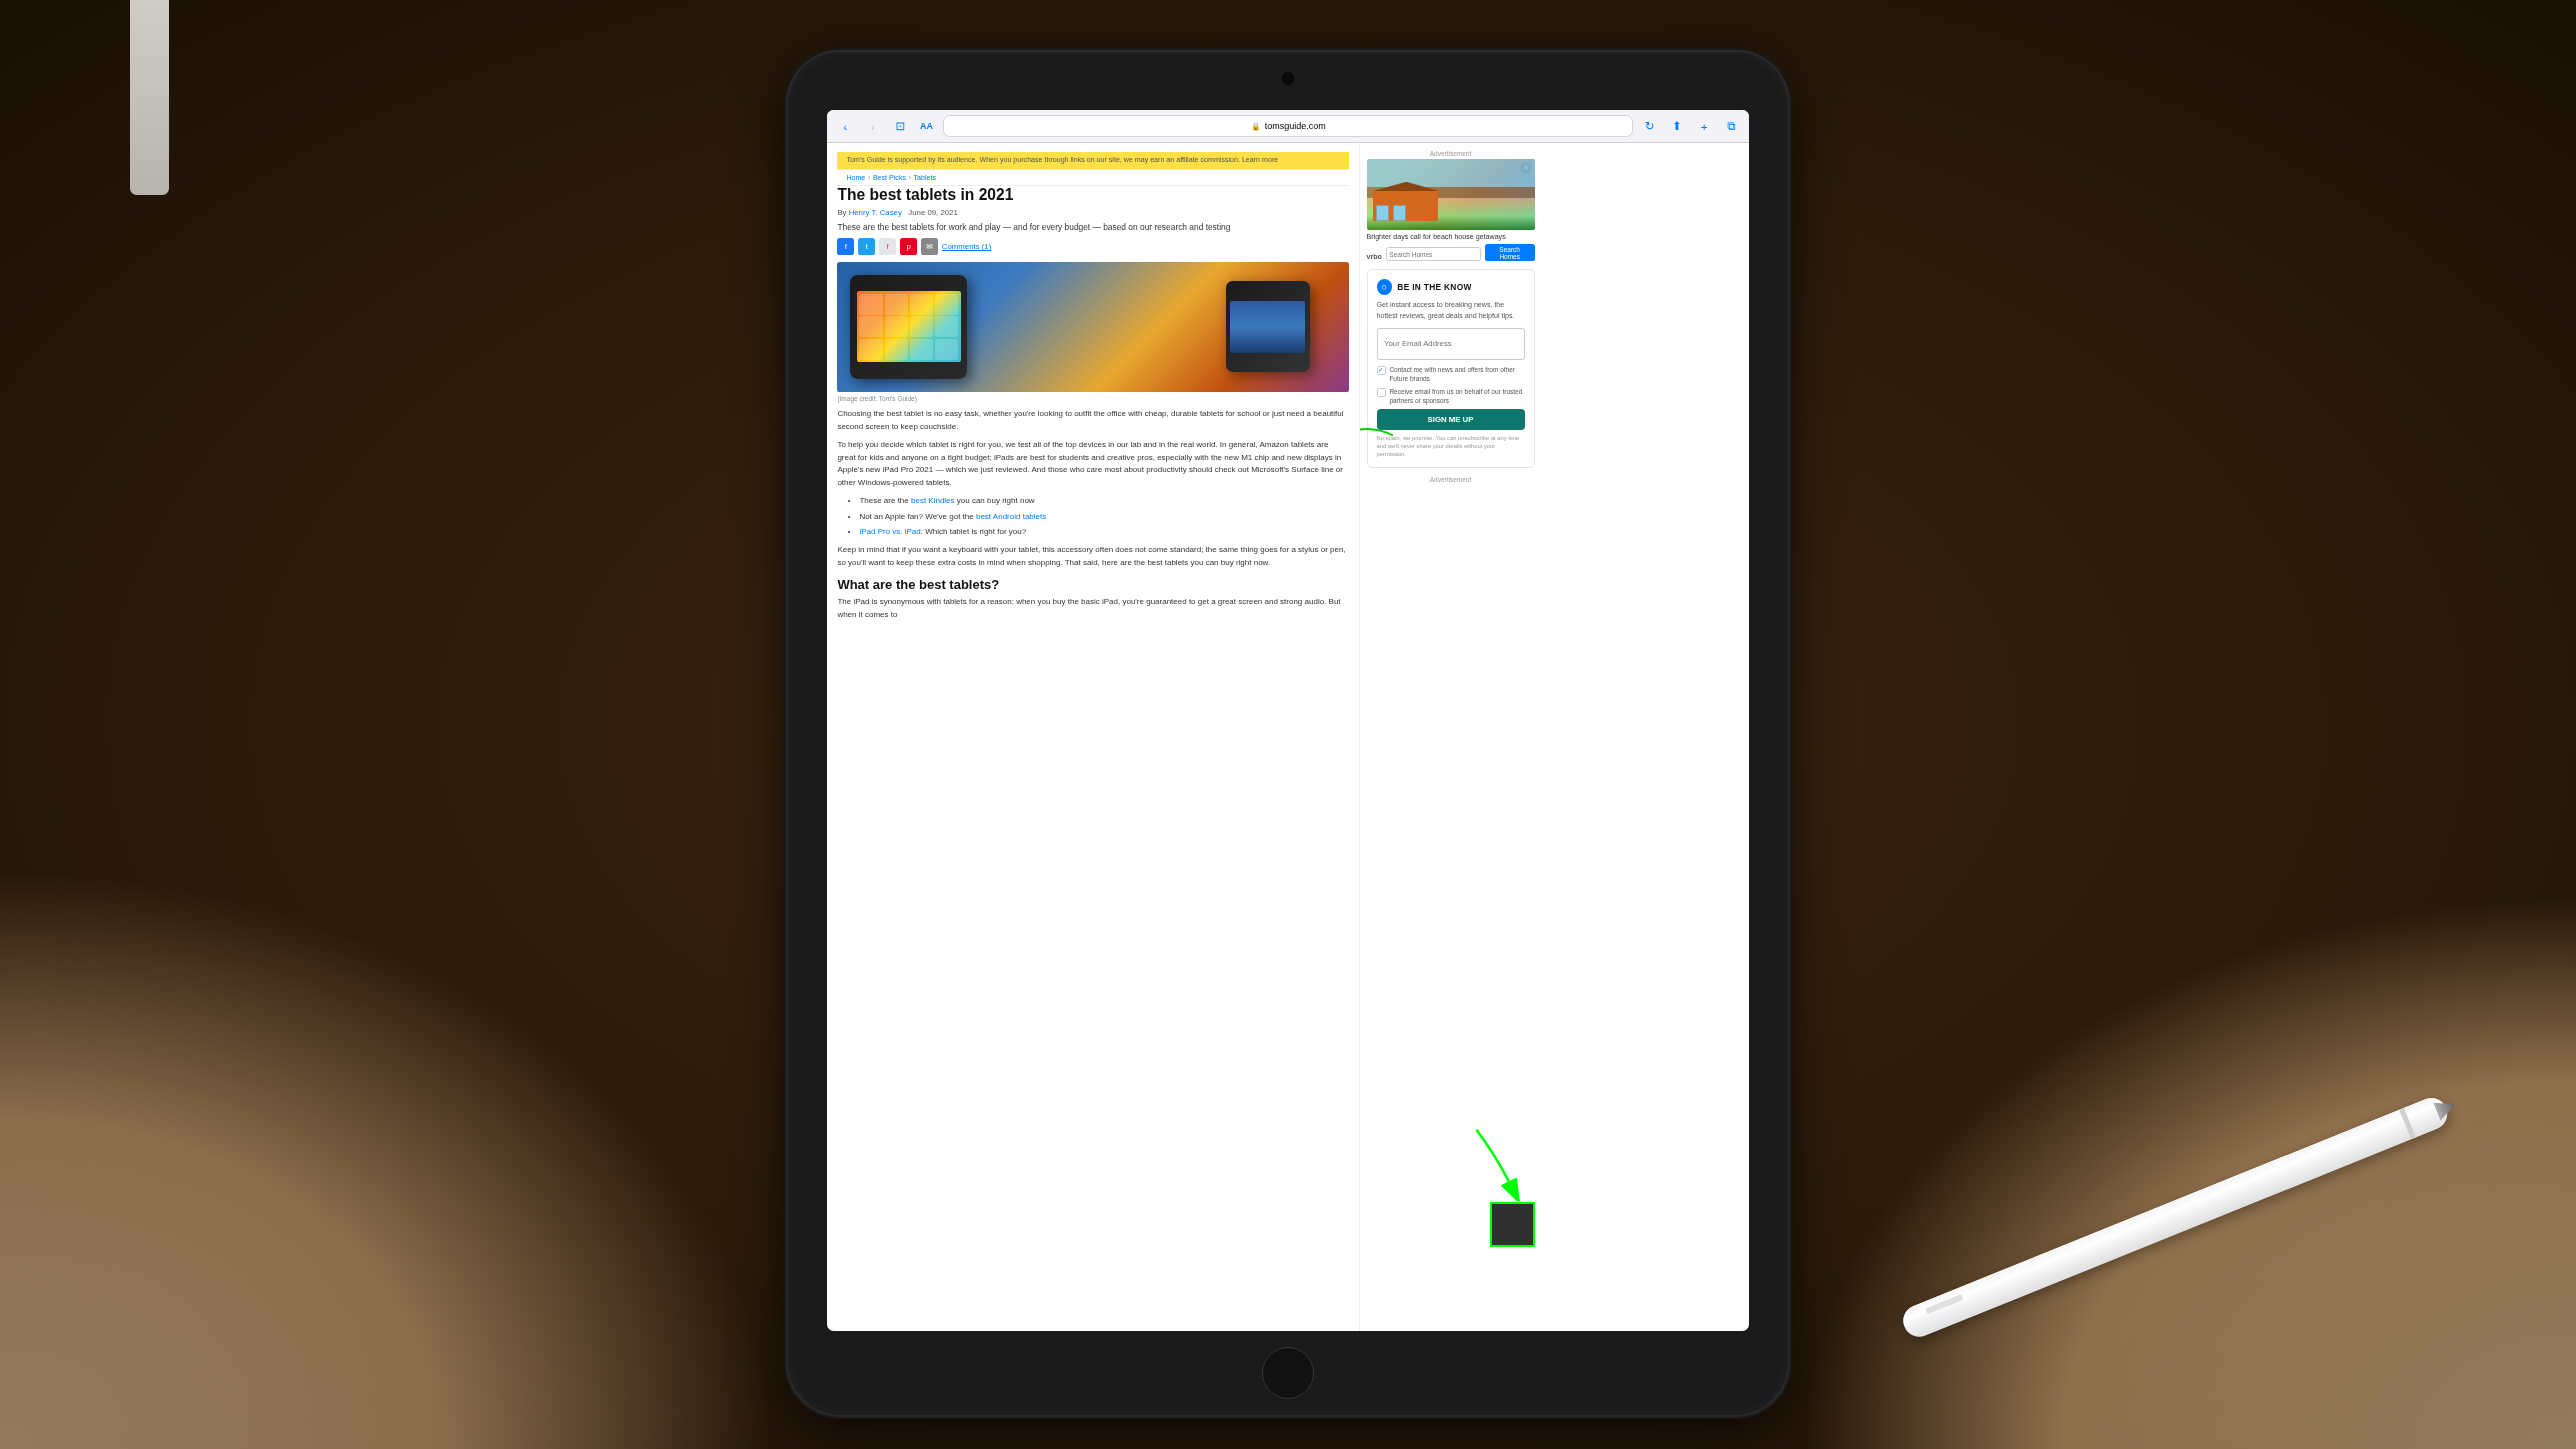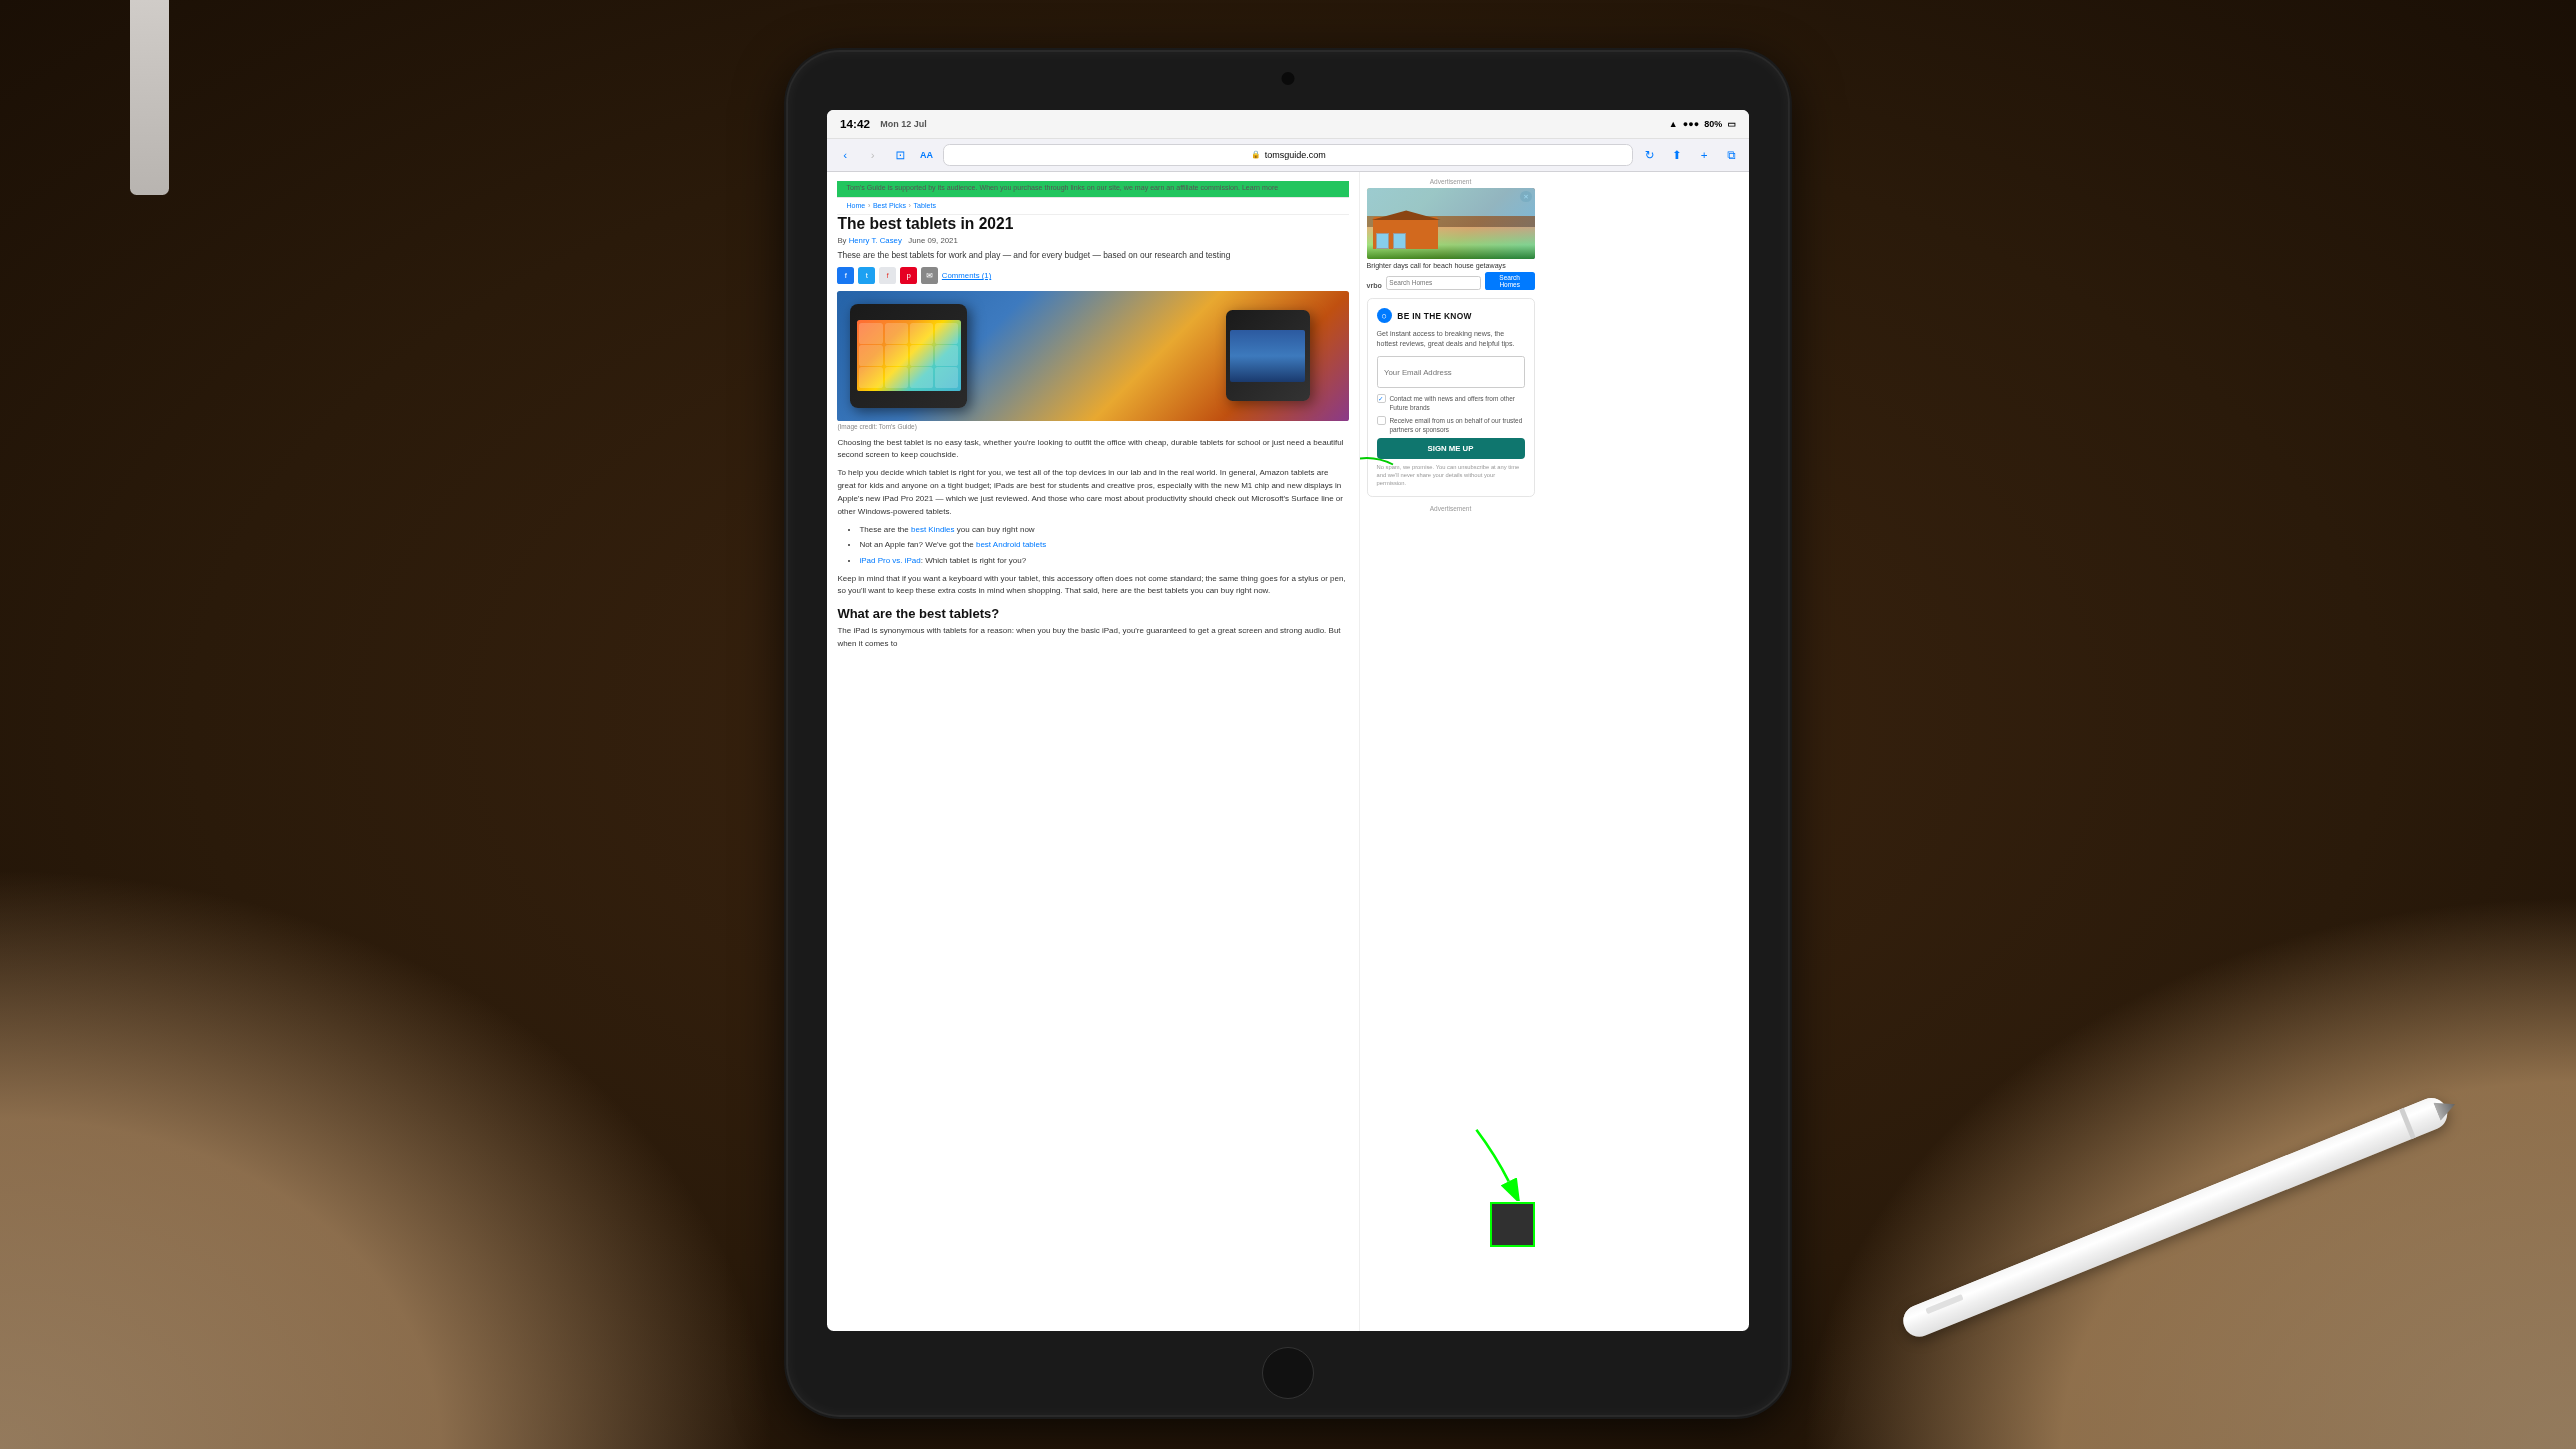--- a/index.html
+++ b/index.html
@@ -218,21 +218,21 @@
 
     .article-sidebar {
       width: 182px;
       padding: 6.5px;
       border-left: 0.6px solid #eee;
       overflow: hidden;
     }
 
     
     .affiliate-notice {
-      background: #22c55e;
+      background: #fde047;
       border-bottom: 0.6px solid #e5e5e5;
       padding: 3.2px 9px;
       font-size: 7.1px;
       color: #555;
       line-height: 1.4;
     }
 
     
     .breadcrumb {
       padding: 3.9px 9px;
@@ -613,32 +613,20 @@
 <div class="cable"></div>
 
 <div class="ipad-container">
   <div class="ipad-body">
     <div class="ipad-camera"></div>
     <div class="ipad-home"></div>
 
     <div class="ipad-screen">
       <div class="screen-content">
 
-        <div class="status-bar">
-          <div style="display:flex; gap:10.4px; align-items:center;">
-            <span class="status-bar-time">14:42</span>
-            <span class="status-bar-date">Mon 12 Jul</span>
-          </div>
-          <div class="status-bar-icons">
-            <span>▲</span>
-            <span>●●●</span>
-            <span>80%</span>
-            <span>▭</span>
-          </div>
-        </div>
 
         <div class="safari-bar">
           <div class="safari-nav-btn">‹</div>
           <div class="safari-nav-btn disabled">›</div>
           <div style="display:flex; align-items:center; gap:5.2px;">
             <div class="safari-nav-btn">⊡</div>
             <div class="safari-nav-btn" style="font-size:9px; font-weight:600;">AA</div>
           </div>
           <div class="safari-url-bar">
             <span class="safari-lock-icon">🔒</span>

